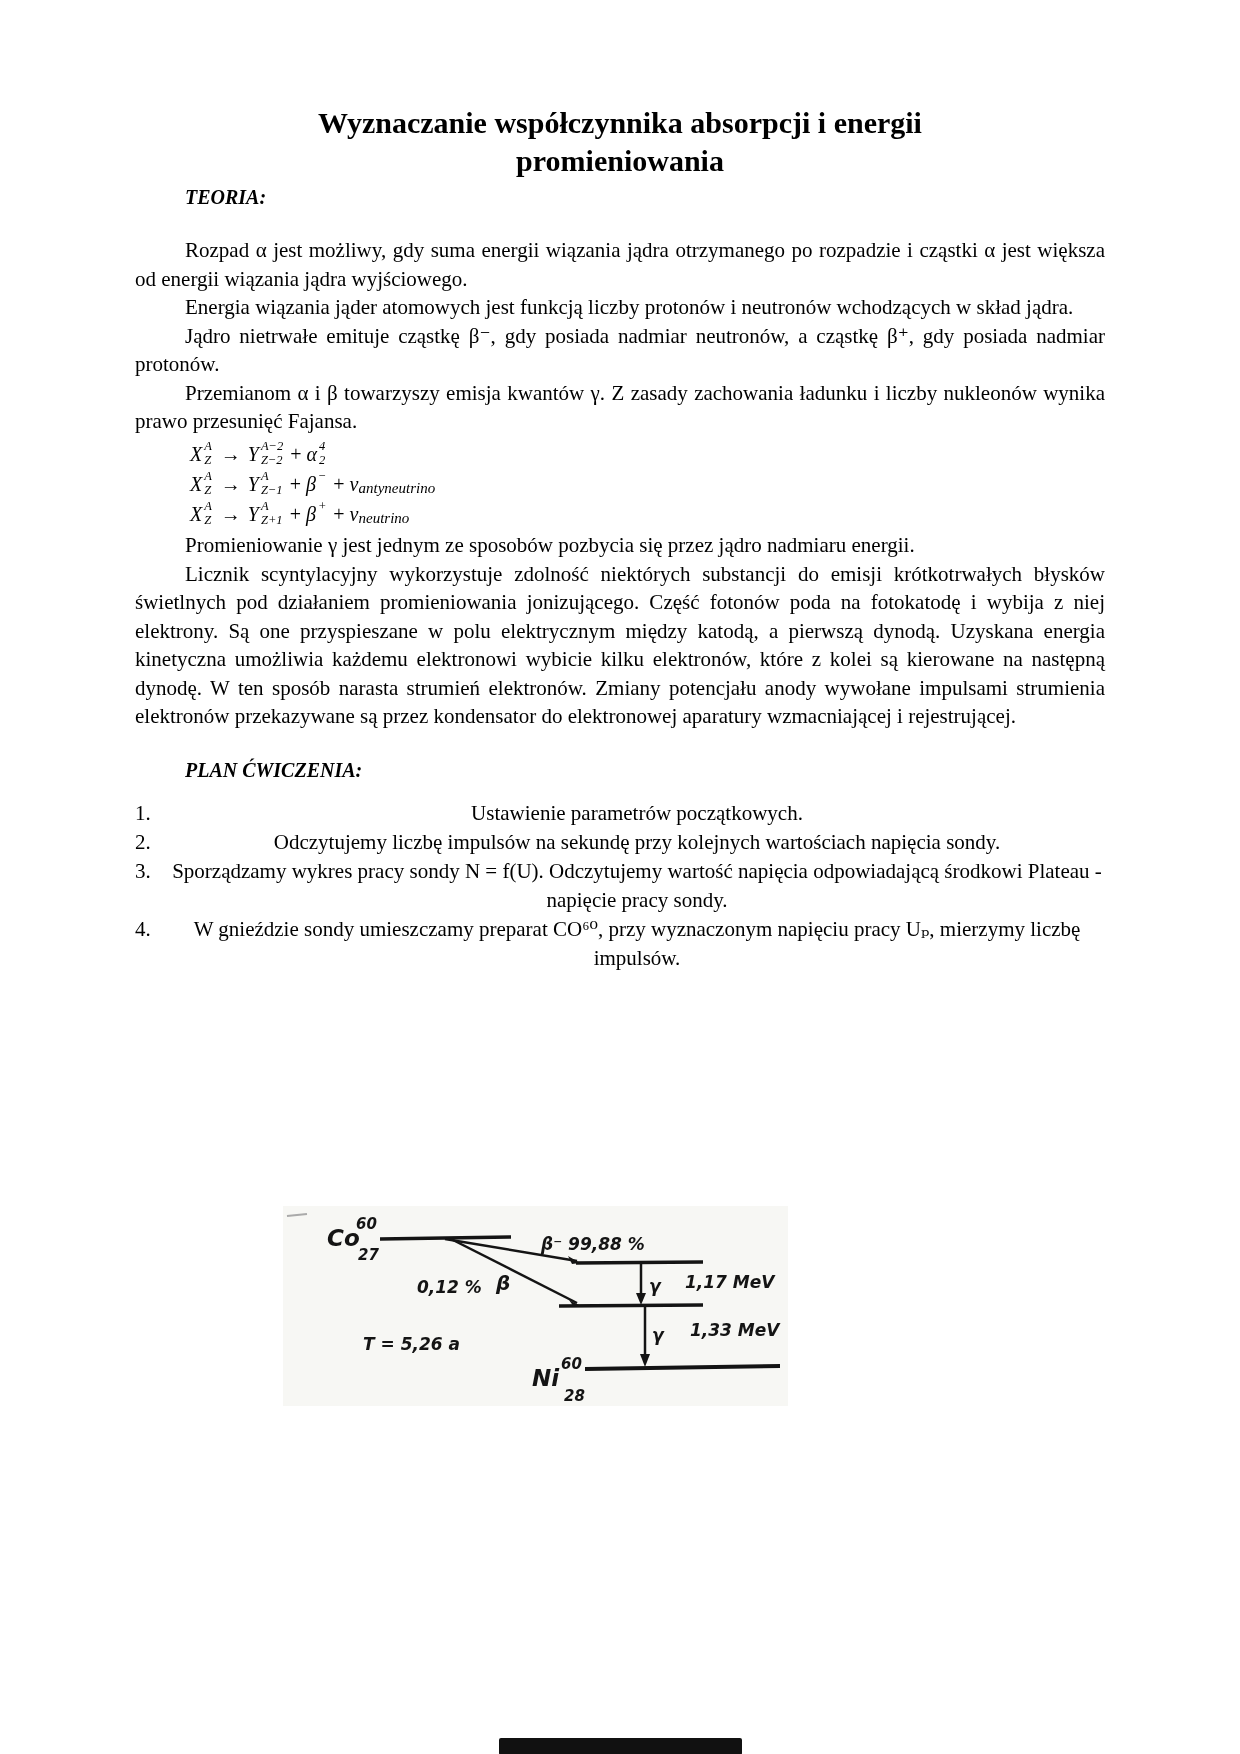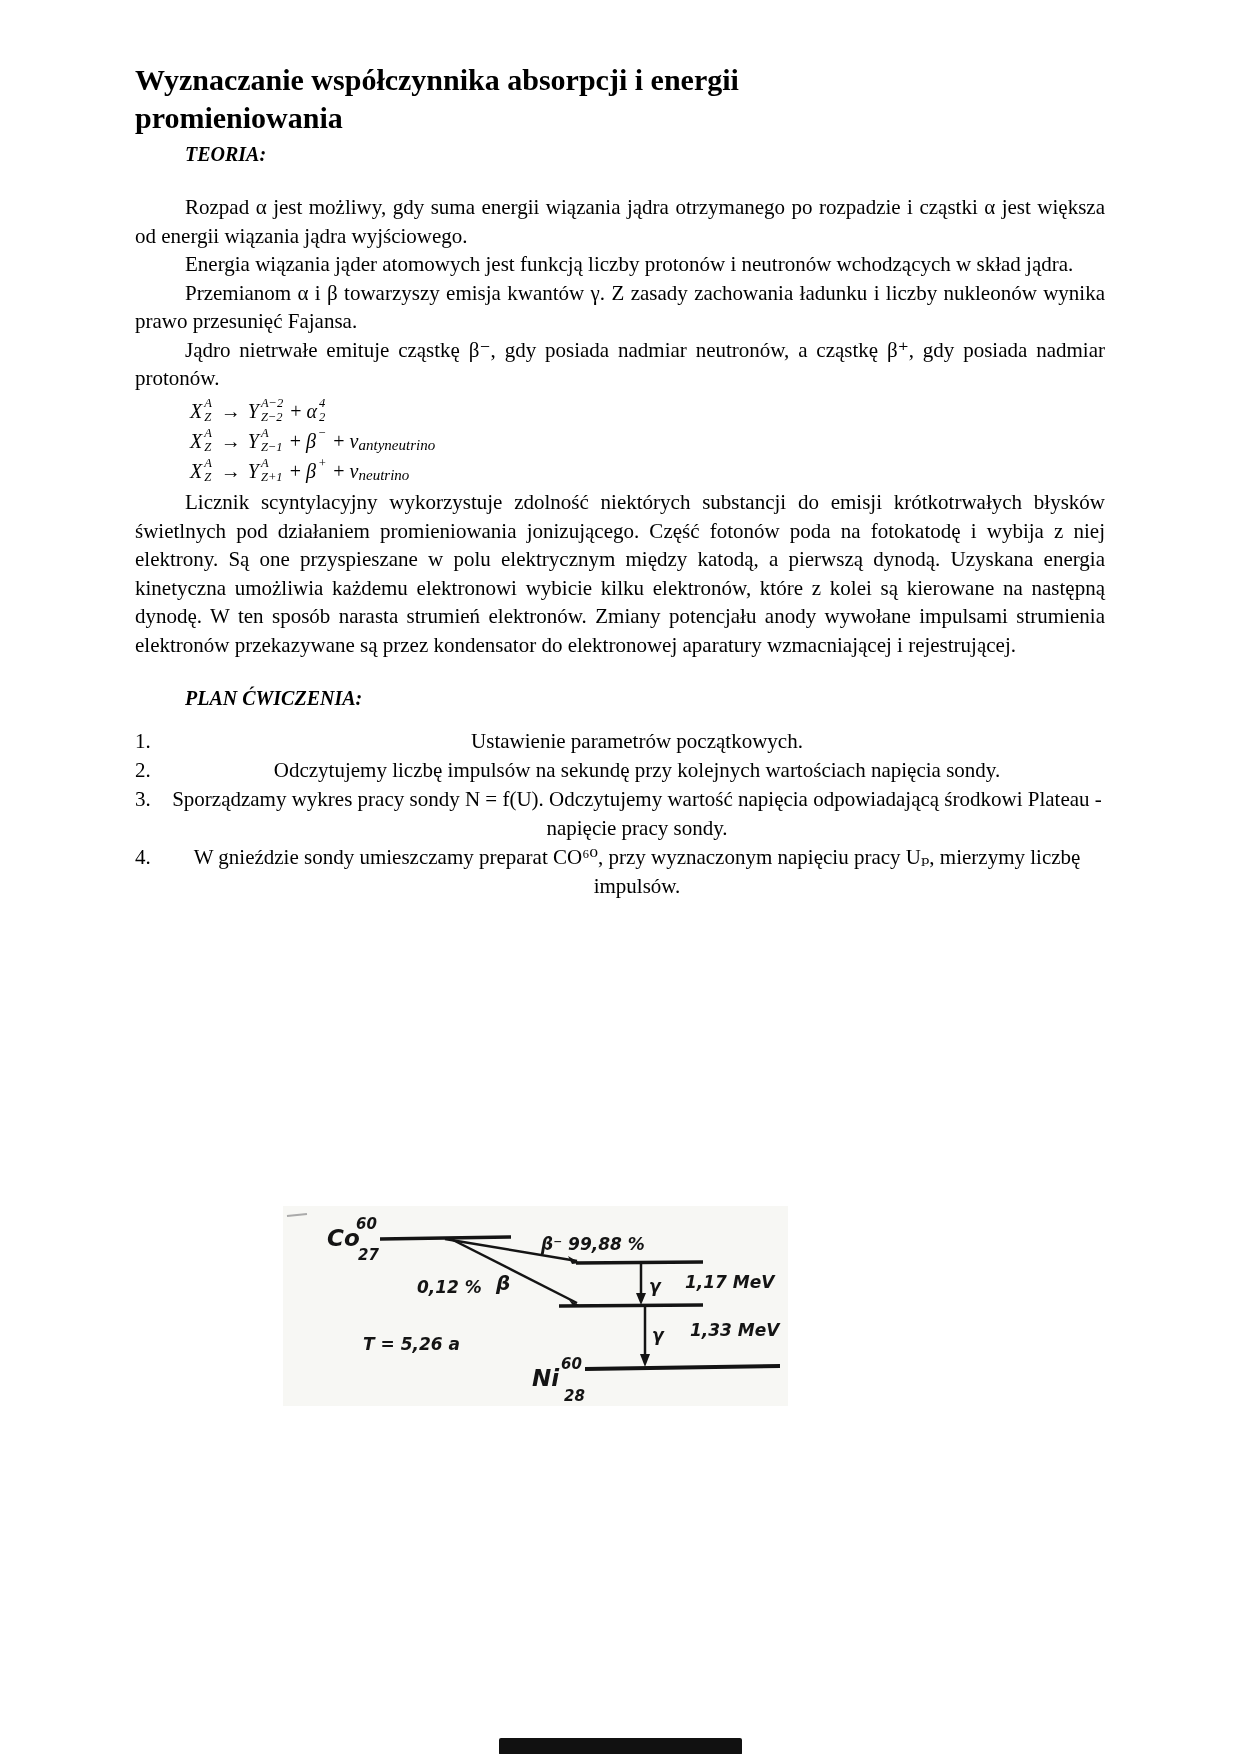--- a/index.html
+++ b/index.html
@@ -4,21 +4,21 @@
 <style>
   * { margin:0; padding:0; box-sizing:border-box; }
   html,body { background:#ffffff; }
   body {
     width:1240px; height:1754px; position:relative; overflow:hidden;
     font-family:"Liberation Serif","DejaVu Serif",serif; color:#000;
   }
   .content { position:absolute; left:135px; top:0; width:970px; }
 
   .title {
-    margin-top:61px; 
+    margin-top:104px; text-align:center;
     font-size:30px; font-weight:700; line-height:1.27;
   }
   .heading {
     margin-top:4px; margin-left:50px;
     font-size:20px; font-weight:700; font-style:italic; line-height:1.3;
   }
   .paras { margin-top:26px; }
   p.body {
     font-size:21px; line-height:1.36; text-align:justify; text-indent:50px;
   }
@@ -66,22 +66,22 @@
   <h1 class="title">
     <span>Wyznaczanie współczynnika absorpcji i energii</span><br>
     <span>promieniowania</span>
   </h1>
 
   <div class="heading">TEORIA:</div>
 
   <div class="paras">
     <p class="body">Rozpad α jest możliwy, gdy suma energii wiązania jądra otrzymanego po rozpadzie i cząstki α jest większa od energii wiązania jądra wyjściowego.</p>
     <p class="body">Energia wiązania jąder atomowych jest funkcją liczby protonów i neutronów wchodzących w skład jądra.</p>
+    <p class="body">Jądro nietrwałe emituje cząstkę β⁻, gdy posiada nadmiar neutronów, a cząstkę β⁺, gdy posiada nadmiar protonów.</p>
     <p class="body">Przemianom α i β towarzyszy emisja kwantów γ. Z zasady zachowania ładunku i liczby nukleonów wynika prawo przesunięć Fajansa.</p>
-    <p class="body">Jądro nietrwałe emituje cząstkę β⁻, gdy posiada nadmiar neutronów, a cząstkę β⁺, gdy posiada nadmiar protonów.</p>
 
     <div class="eq-block">
 
       <div class="eq">
         <span class="sym">X</span>
           <span class="ss">
             <span class="sp">A</span>
             <span class="sb">Z</span>
           </span>
         <span class="arrow">→</span>
@@ -139,20 +139,21 @@
             <span class="sp">+</span>
             <span class="sb"></span>
           </span>
         <span class="plus">+</span>
         <span class="sym">ν</span>
           <span class="nulab">neutrino</span>
       </div>
 
     </div>
 
+    <p class="body">Promieniowanie γ jest jednym ze sposobów pozbycia się przez jądro nadmiaru energii.</p>
     <p class="body">Licznik scyntylacyjny wykorzystuje zdolność niektórych substancji do emisji krótkotrwałych błysków świetlnych pod działaniem promieniowania jonizującego. Część fotonów poda na fotokatodę i wybija z niej elektrony. Są one przyspieszane w polu elektrycznym między katodą, a pierwszą dynodą. Uzyskana energia kinetyczna umożliwia każdemu elektronowi wybicie kilku elektronów, które z kolei są kierowane na następną dynodę. W ten sposób narasta strumień elektronów. Zmiany potencjału anody wywołane impulsami strumienia elektronów przekazywane są przez kondensator do elektronowej aparatury wzmacniającej i rejestrującej.</p>
   </div>
 
   <div class="heading plan-heading">PLAN ĆWICZENIA:</div>
 
   <div class="plan-list">
     <div class="plan-item">
       <span class="num">1.</span>
       <span class="txt">Ustawienie parametrów początkowych.</span>
     </div>

